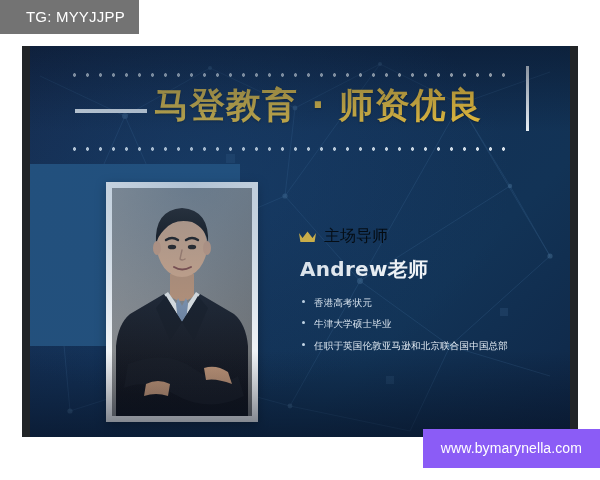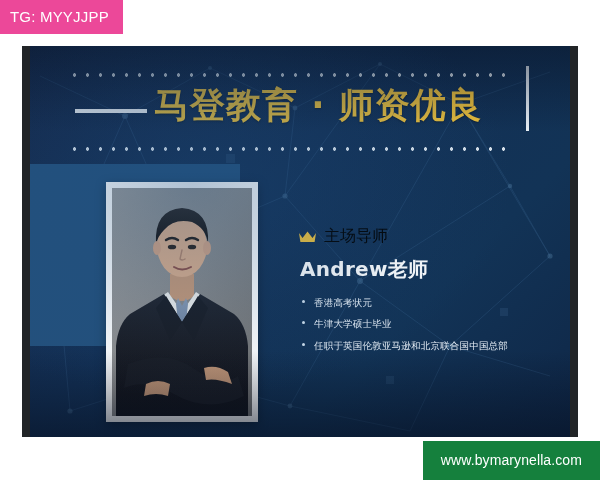--- a/index.html
+++ b/index.html
@@ -171,32 +171,32 @@
     line-height: 1.3;
     letter-spacing: .2px;
     font-family: "DejaVu Sans", "Liberation Sans", sans-serif;
   }
 
   
   #tg-badge {
     position: absolute;
     left: 0;
     top: 0;
-    background: #ec4899;
+    background: #737373;
     color: #ffffff;
     font-size: 15px;
-    padding: 8px 14px 9px 10px;
+    padding: 8px 14px 9px 26px;
     letter-spacing: .2px;
     font-family: "Liberation Sans", sans-serif;
   }
   #site-watermark {
     position: absolute;
     right: 0;
-    bottom: 0;
-    background: #15803d;
+    bottom: 12px;
+    background: #8b5cf6;
     color: #ffffff;
     font-size: 14px;
     padding: 11px 18px 12px 18px;
     letter-spacing: .1px;
     font-family: "Liberation Sans", sans-serif;
   }
 </style>
 </head>
 <body>
 

